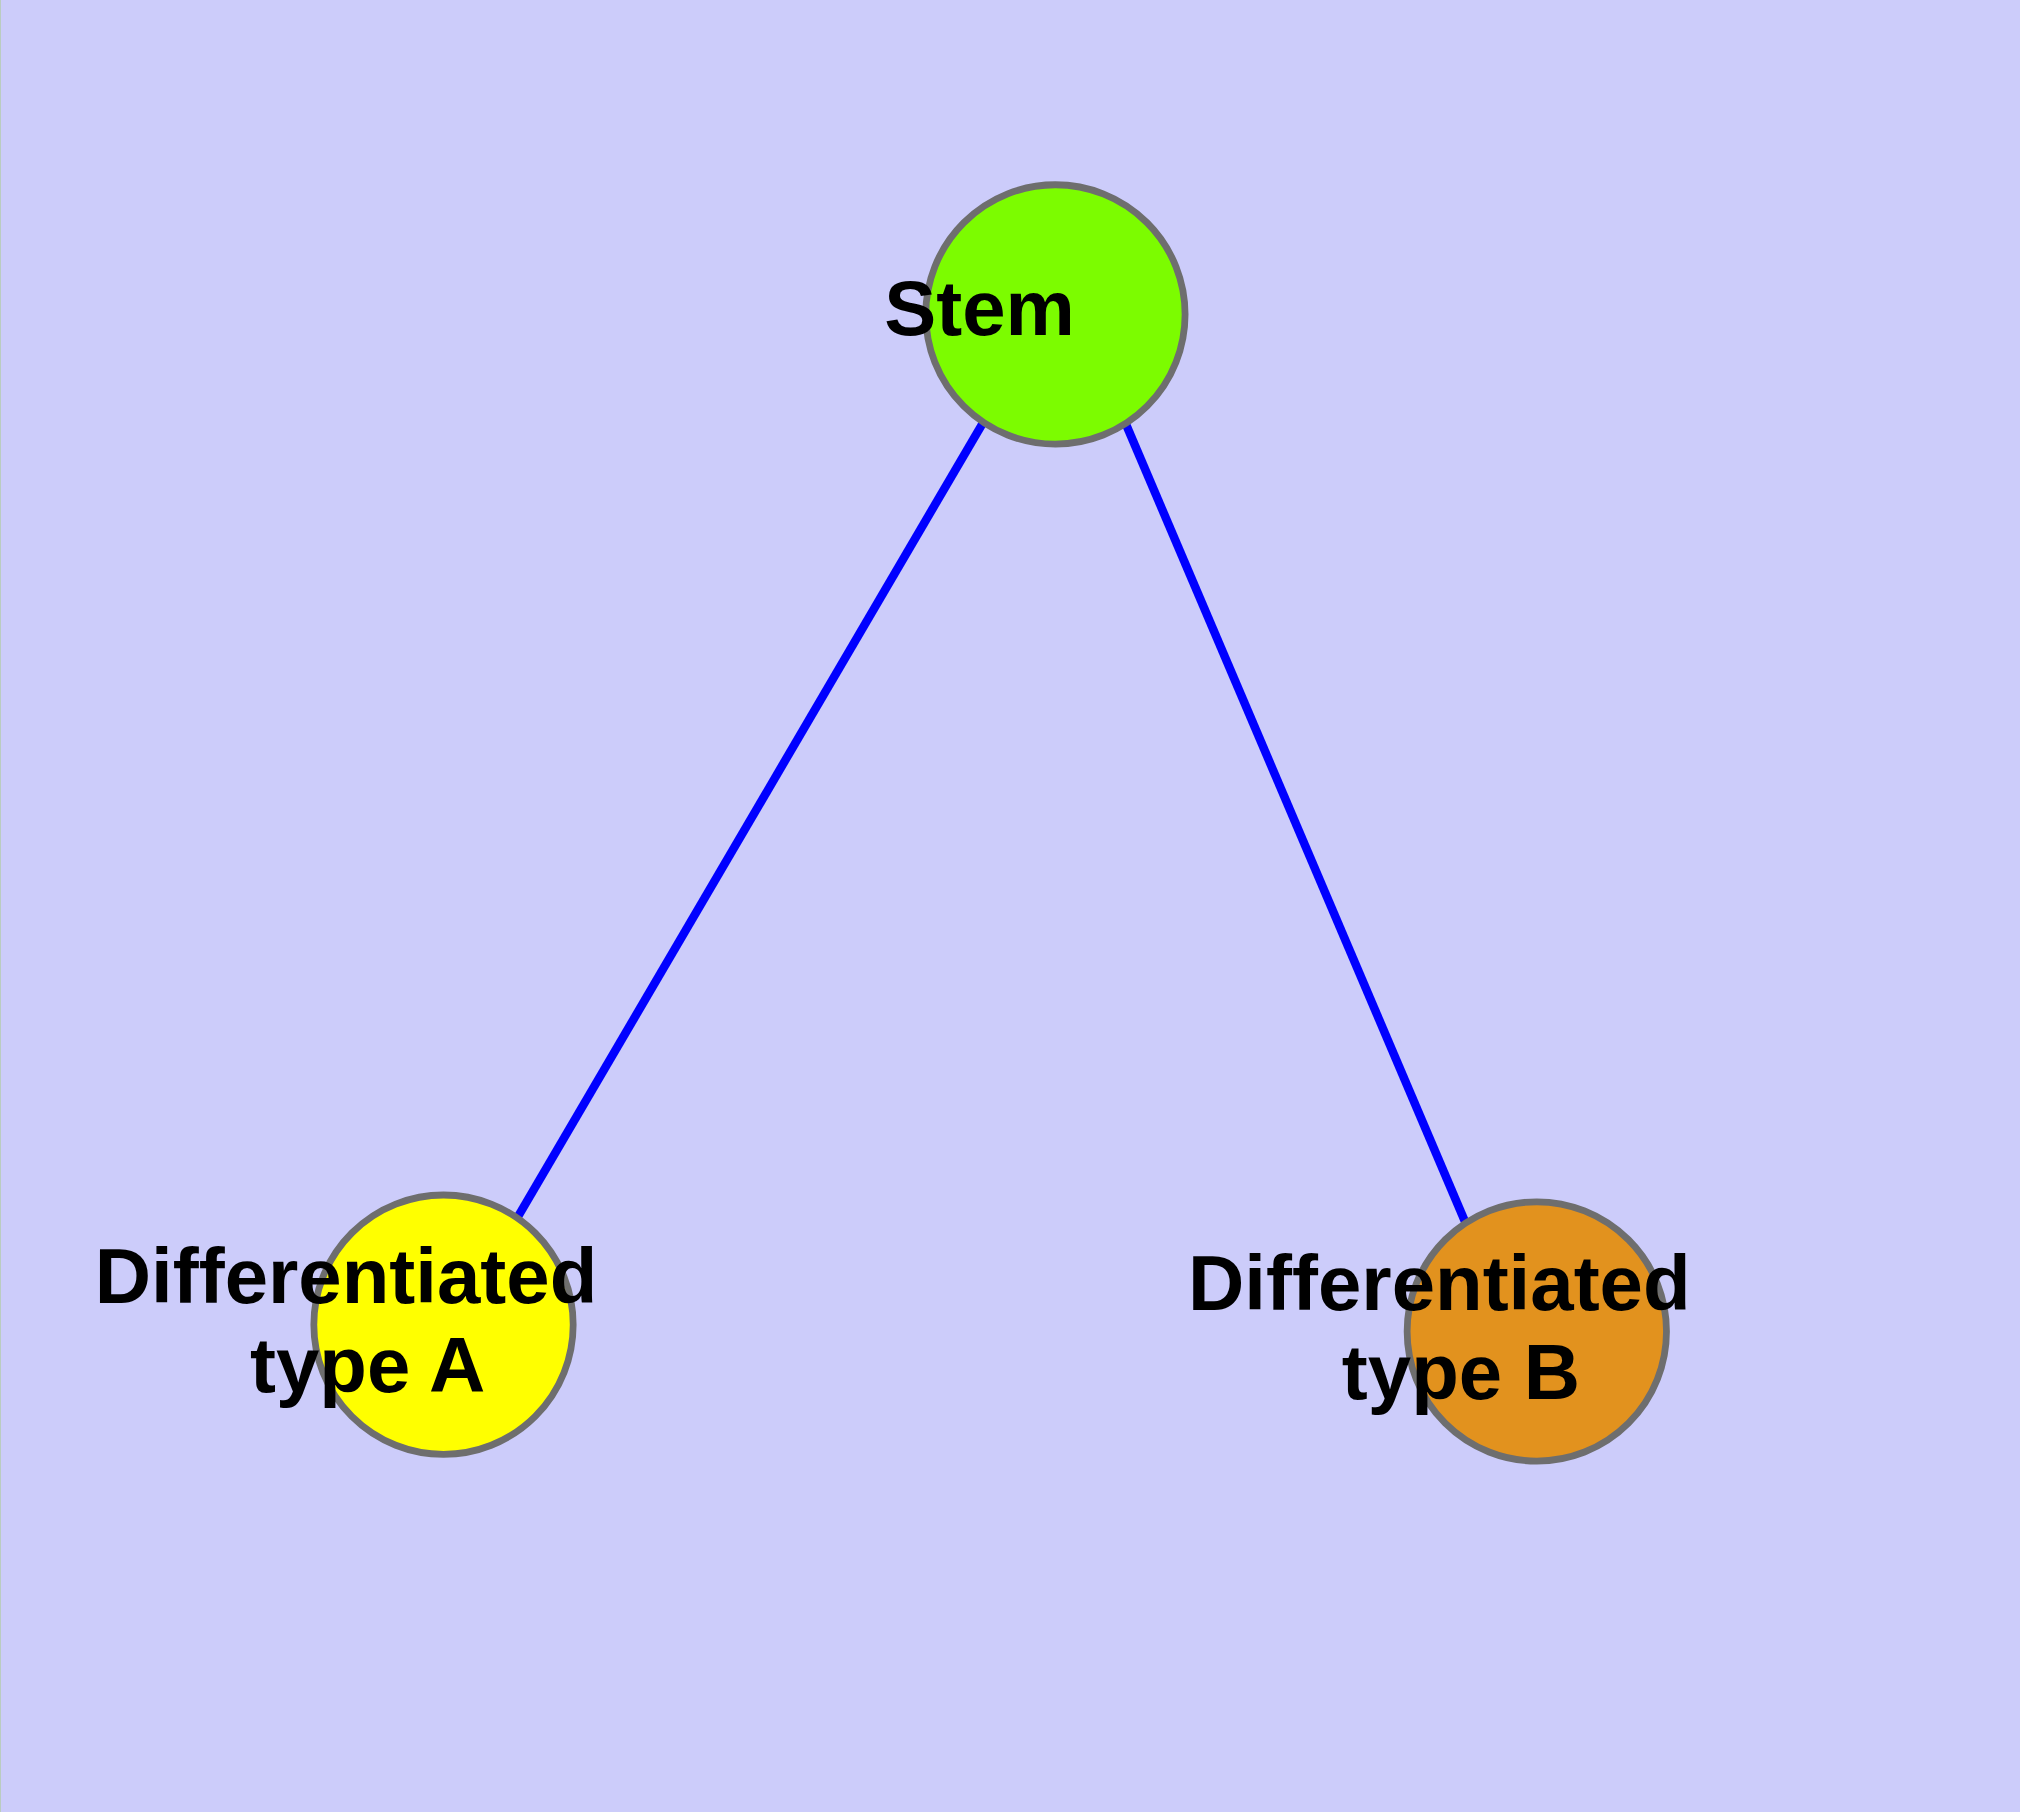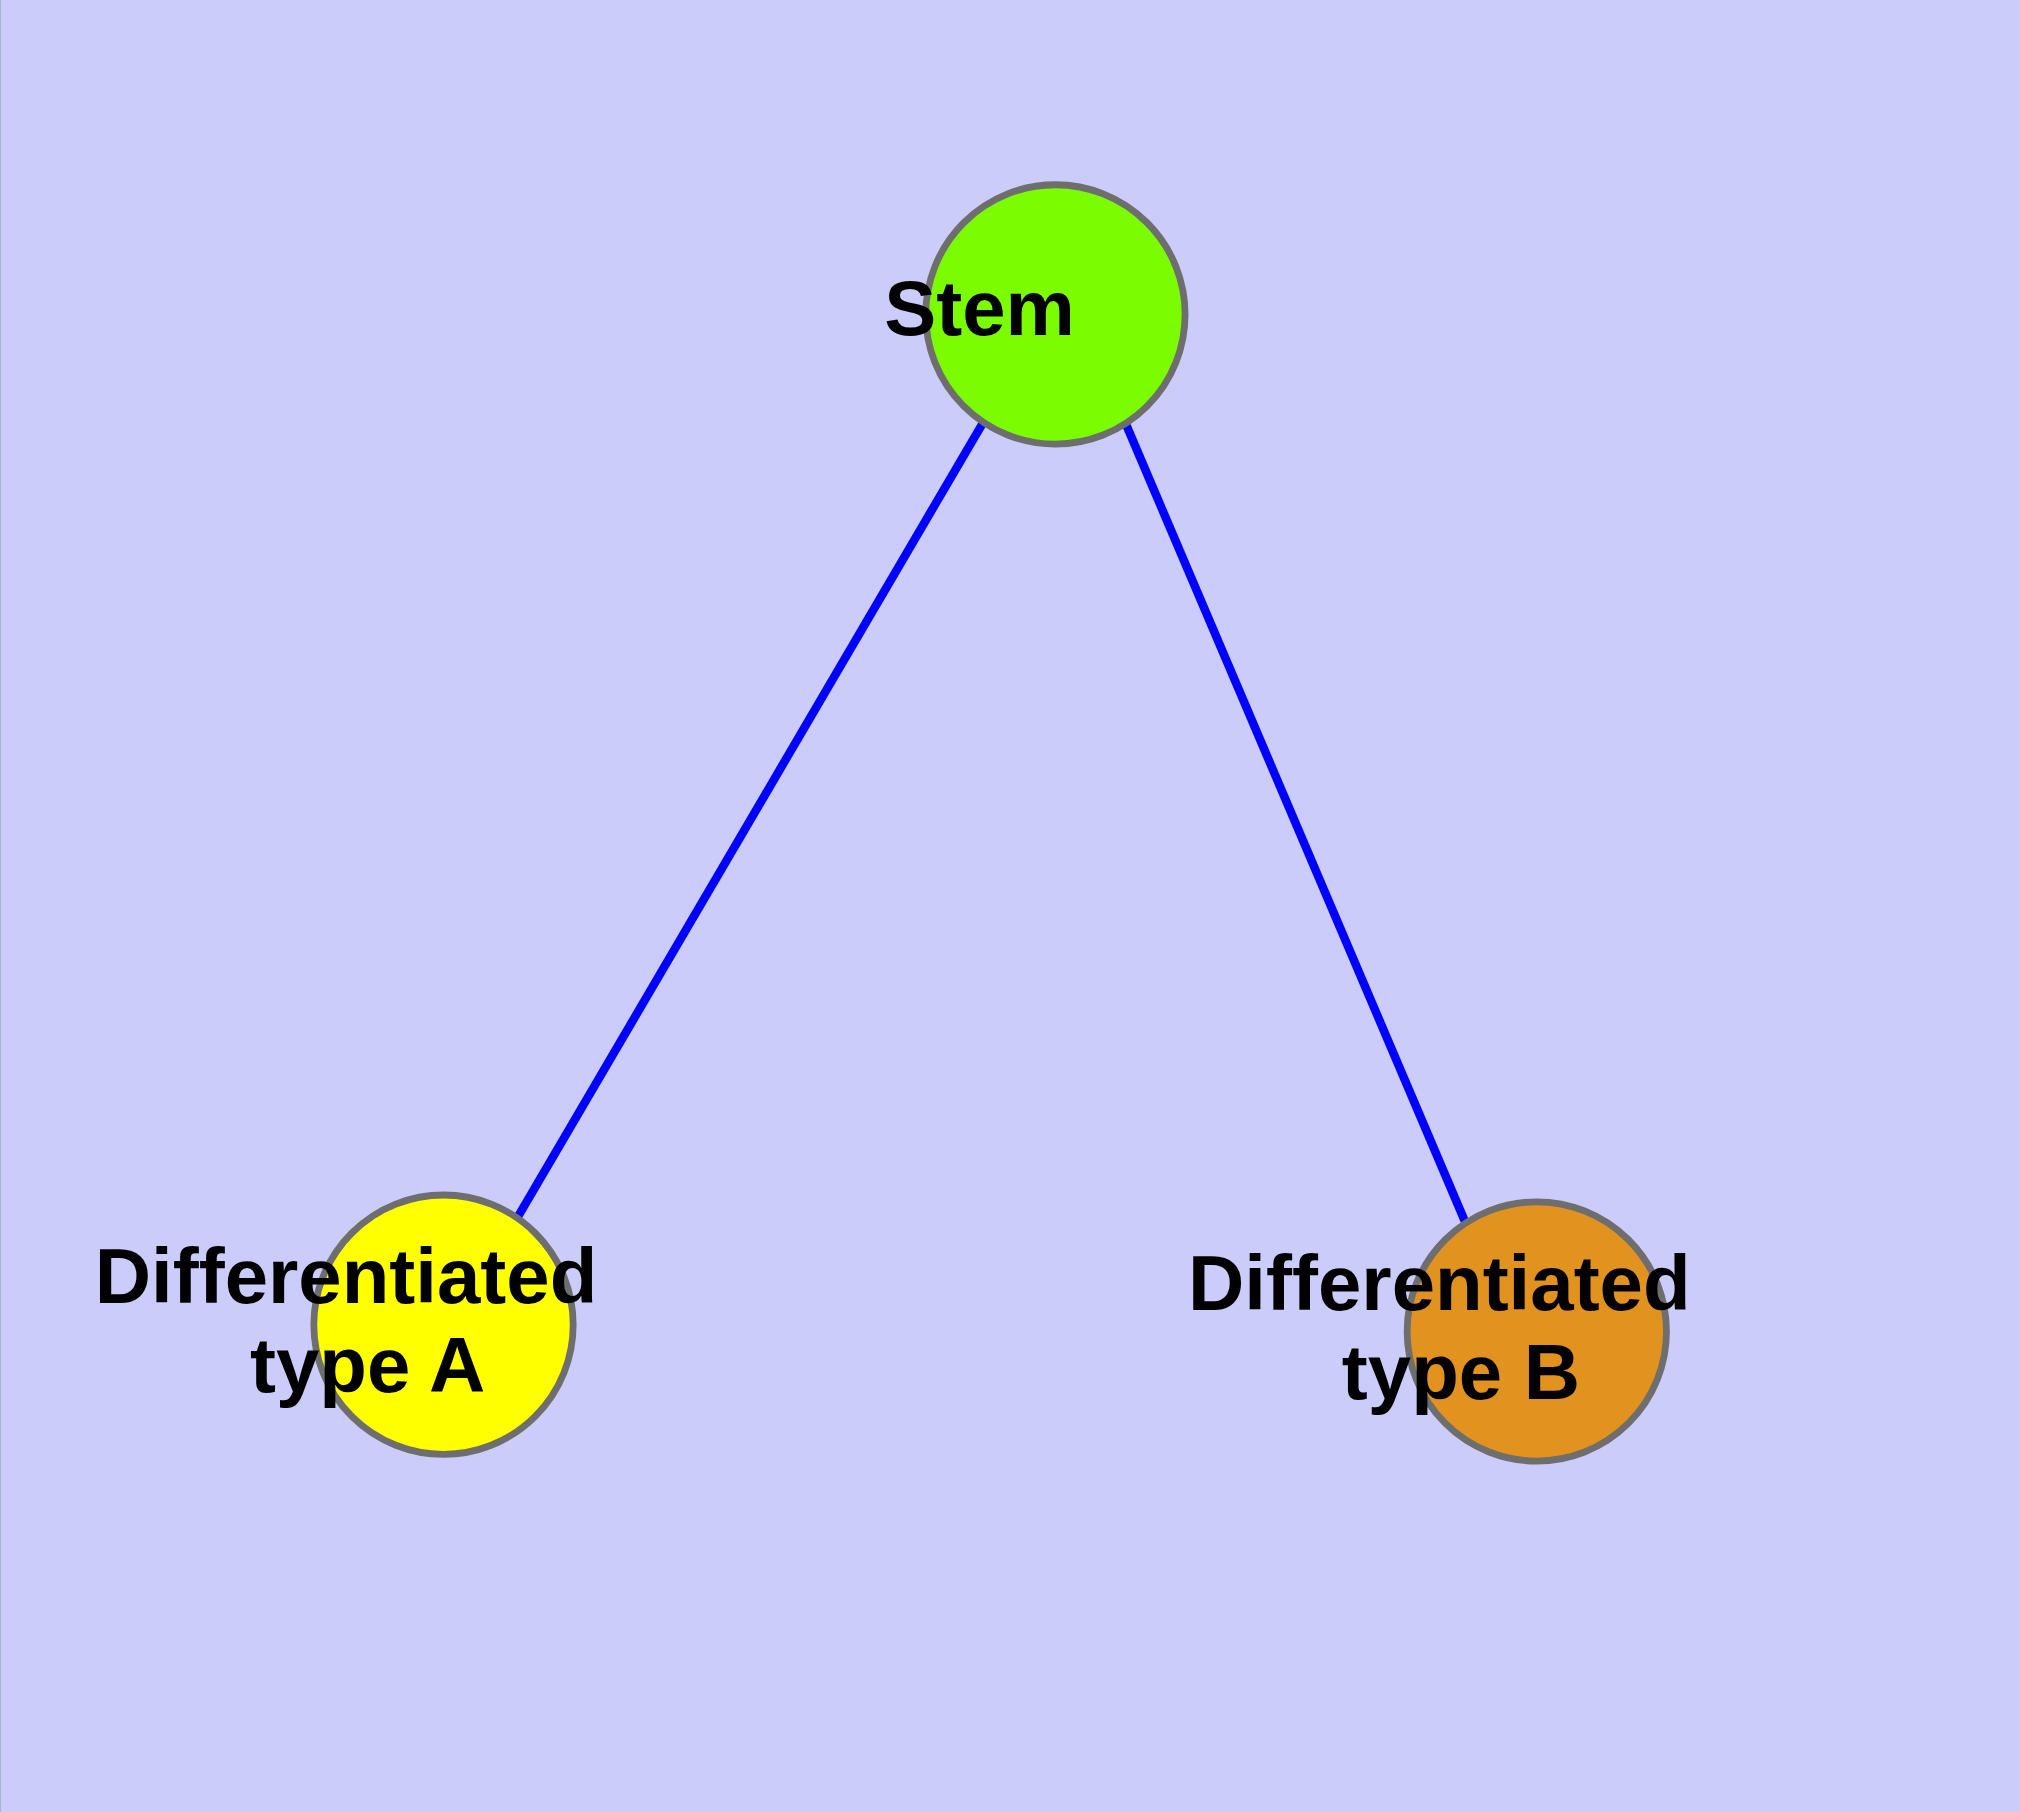--- a/index.html
+++ b/index.html
@@ -34,21 +34,21 @@
     fill: #000000;
     paint-order: normal;
     dominant-baseline: middle;
     text-anchor: middle;
     white-space: pre;
   }
 </style>
 </head>
 <body style="width: 2021px; height: 1812px; background: rgb(204, 204, 250);">
 
-<div id="graph-canvas" style="width: 2021px; height: 1812px; background: #15803d;">
+<div id="graph-canvas" style="width: 2021px; height: 1812px; background: #84cc16;">
 
   <svg id="graph-svg" viewBox="0 0 2384 2138" xmlns="http://www.w3.org/2000/svg" style="width: 2021px; height: 1812px;">
 
     <rect x="0" y="0" width="2384" height="2138" fill="#ccccfa"></rect>
 
     <g>
       <line x1="1160" y1="498" x2="610" y2="1437" stroke="#0000ff" stroke-width="10" stroke-linecap="butt"></line>
       <line x1="1328" y1="500" x2="1729" y2="1443" stroke="#0000ff" stroke-width="10" stroke-linecap="butt"></line>
     </g>
 

